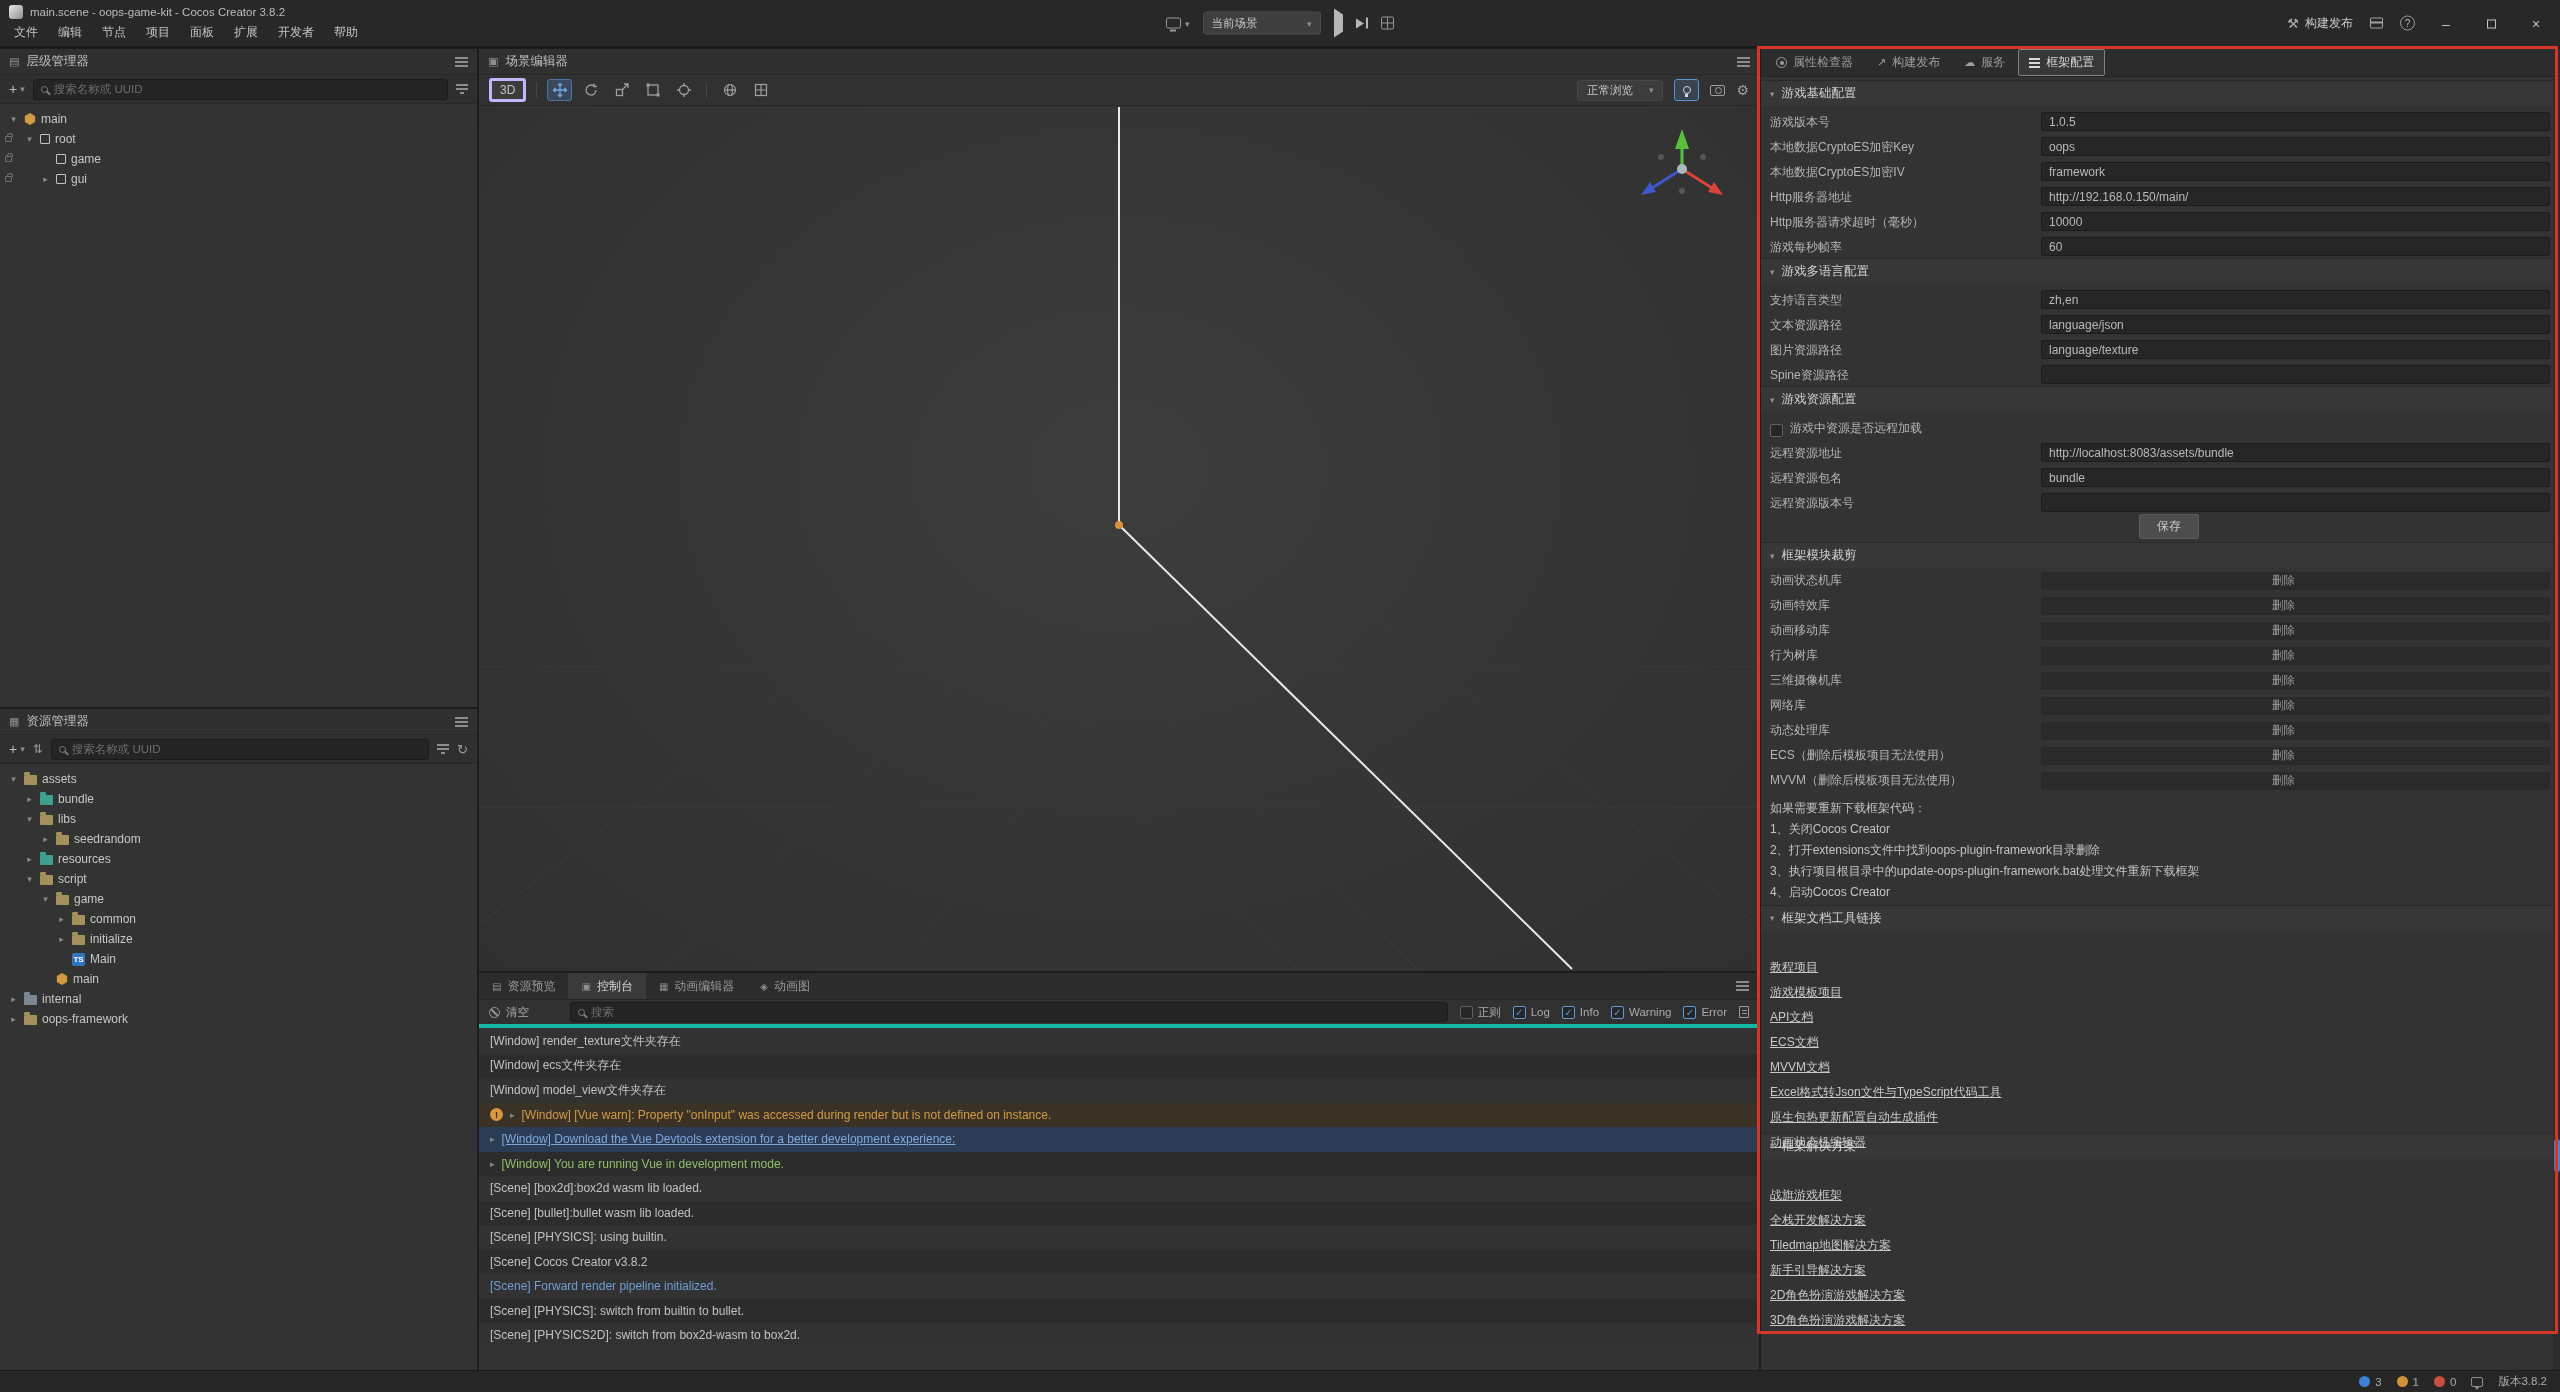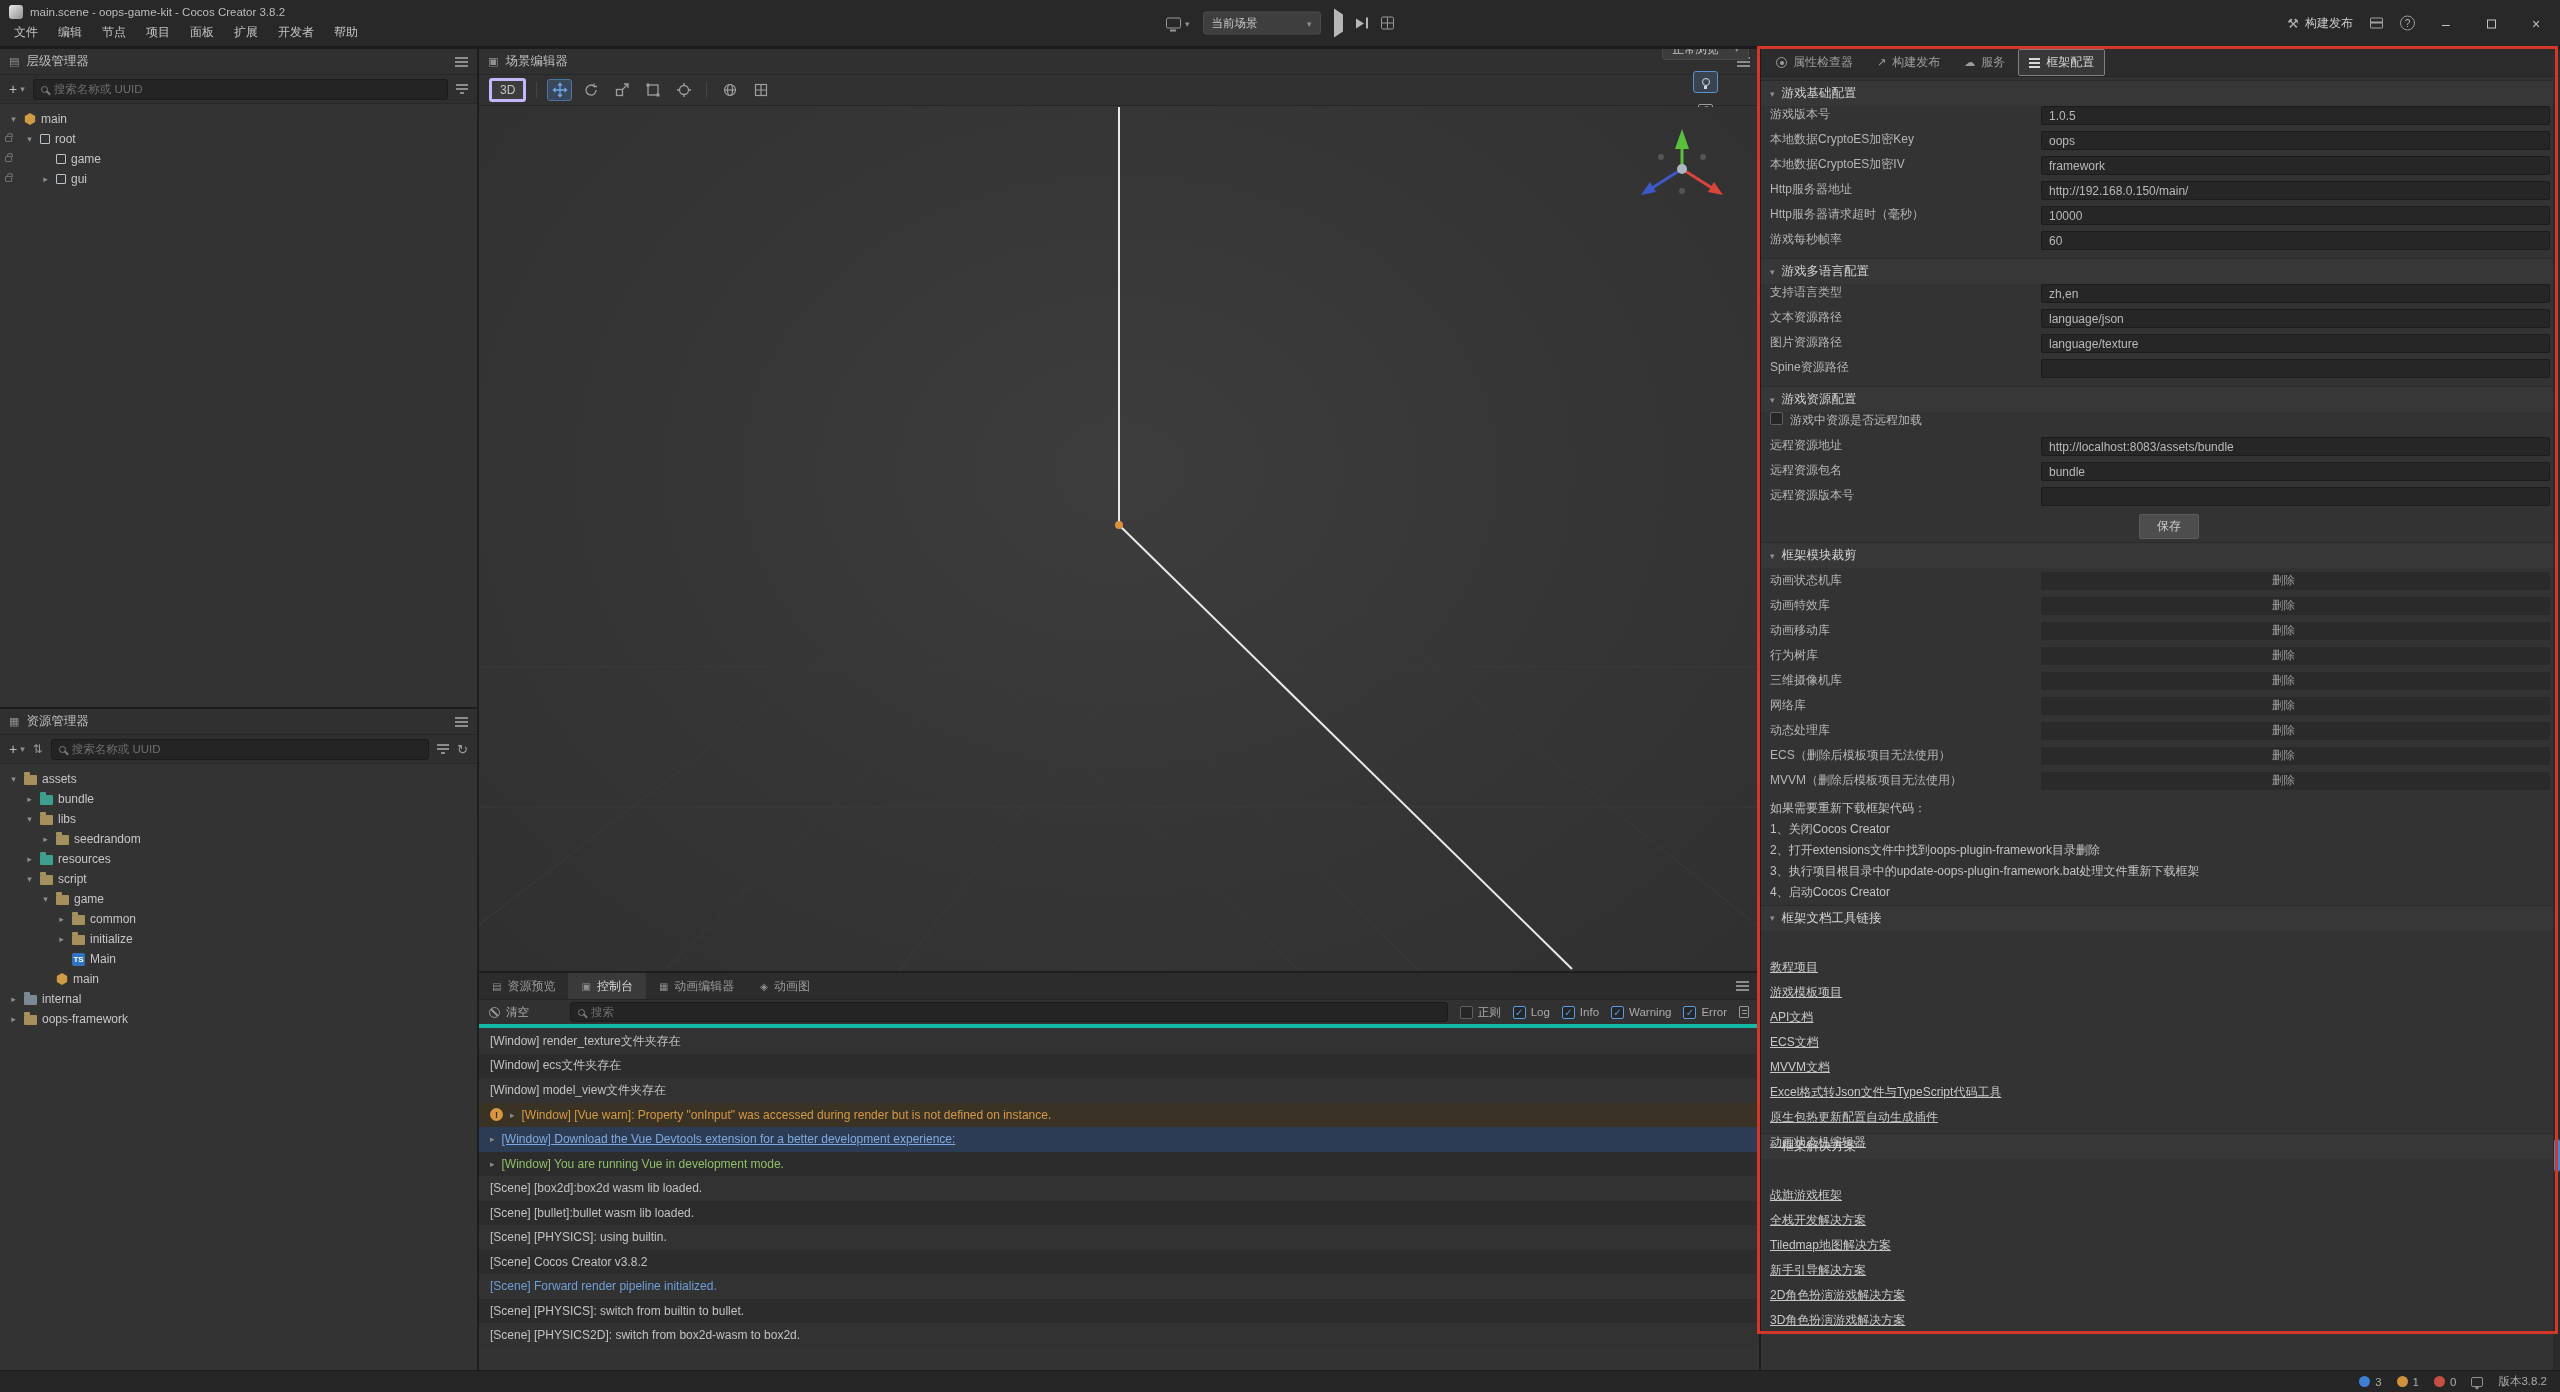--- a/index.html
+++ b/index.html
@@ -71,21 +71,21 @@
   .icon-folder.gray { background:#7c8894; }
   .icon-ts { width:13px; height:13px; flex:0 0 auto; background:#2f74c0; color:#fff; font-size:8px; font-weight:bold; display:flex; align-items:center; justify-content:center; border-radius:2px; }
 
   
   .s-toolbar { height:31px; display:flex; align-items:center; gap:6px; padding:0 10px; background:#313131; border-bottom:1px solid #262626; }
   .dim-btn { display:flex; align-items:flex-end; gap:5px; font-size:12px; color:#c5c5c5; background:#3c3c3c; border:3px solid #c4b5fd; border-radius:3px; padding:2px 8px; }
   .tool { width:25px; height:22px; display:flex; align-items:center; justify-content:center; border-radius:3px; color:#9e9e9e; cursor:pointer; }
   .tool.active { background:#39485c; color:#72a9e8; border:1px solid #4d75a4; }
   .tool svg { display:block; }
   .t-sep { width:1px; height:16px; background:#454545; margin:0 4px; }
-  .s-right { margin-left:auto; display:flex; align-items:center; gap:11px;flex-direction:column; }
+  .s-right { margin-left:auto; display:flex; align-items:center; gap:11px; }
   .view-select { display:flex; align-items:center; gap:16px; background:#3c3c3c; border:1px solid #484848; border-radius:3px; padding:2px 9px; font-size:11.5px; color:#c5c5c5; cursor:pointer; }
   .bulb-btn { width:25px; height:22px; border:1px solid #5a8fd0; background:#3a4350; border-radius:3px; display:flex; align-items:center; justify-content:center; cursor:pointer; }
   .bulb { width:8px; height:8px; border:1.5px solid #cfd8e2; border-radius:50%; position:relative; }
   .bulb::after { content:''; position:absolute; left:1.5px; bottom:-4px; width:3px; height:3px; background:#cfd8e2; }
   .cam-ico { width:15px; height:11px; border:1.5px solid #9e9e9e; border-radius:2px; position:relative; cursor:pointer; }
   .cam-ico::before { content:''; position:absolute; left:4px; top:1.5px; width:5px; height:5px; border:1.2px solid #9e9e9e; border-radius:50%; }
   .gear-ico { font-size:14px; color:#9e9e9e; cursor:pointer; }
   .viewport { position:absolute; left:0; right:0; top:58px; bottom:0; background:radial-gradient(ellipse at 50% 42%, #3d3d3d 0%, #353535 55%, #303030 100%); }
   .viewport svg { position:absolute; left:0; top:0; }
 
@@ -121,21 +121,21 @@
   .i-tabs { height:28px; display:flex; align-items:center; background:#2c2c2c; border-bottom:1px solid #242424; padding-left:3px; }
   .i-tab { display:flex; align-items:center; gap:6px; padding:4px 10px; font-size:12px; color:#9d9d9d; margin:0 1px; cursor:pointer; border:1px solid transparent; }
   .i-tab.active { border-color:#808080; background:#383838; color:#d8d8d8; border-radius:2px; }
   .ti-circle { width:11px; height:11px; border:1.5px solid currentColor; border-radius:50%; position:relative; }
   .ti-circle::after { content:''; position:absolute; inset:2.5px; background:currentColor; border-radius:50%; }
   .ti-glyph { font-size:11px; }
   .ti-bars { width:11px; height:2px; background:currentColor; box-shadow:0 -4px 0 currentColor, 0 4px 0 currentColor; }
   .i-body { position:absolute; left:0; right:0; top:29px; bottom:0; overflow:hidden; }
   .sec-h { display:flex; align-items:center; gap:7px; height:26px; padding:0 9px; color:#d2d2d2; font-size:12.5px; background:#373737; border-top:1px solid #2b2b2b; margin-top:2px; cursor:pointer; }
   .sec-h .caret { font-size:9px; }
-  .f-row { height:25px; display:flex; align-items:flex-start; padding:0 10px 0 9px; }
+  .f-row { height:25px; display:flex; align-items:flex-end; padding:0 10px 0 9px; }
   .f-label { flex:0 0 271px; font-size:12px; color:#b5b5b5; white-space:nowrap; overflow:hidden; }
   .f-input { flex:1; min-width:0; height:19px; background:#262626; border:1px solid #1c1c1c; border-radius:2px; color:#b9b9b9; font-size:12px; padding:0 7px; }
   .cbx-label { font-size:12px; color:#b5b5b5; margin-left:7px; }
   .save-row { height:28px; display:flex; align-items:center; padding-left:378px; }
   .save-btn { background:#4d4d4d; border:1px solid #5c5c5c; border-radius:2px; color:#cccccc; font-size:12px; padding:3px 17px; }
   .trim-row { height:25px; display:flex; align-items:center; padding:0 10px 0 9px; }
   .trim-strip { flex:1; height:18px; background:#2a2a2a; border-radius:2px; display:flex; align-items:center; min-width:0; }
   .trim-spacer { width:225px; flex:0 0 auto; }
   .del-btn { color:#9a9a9a; font-size:11.5px; padding:0 6px; }
   .note { font-size:12px; color:#c3c3c3; padding:2.5px 9px; line-height:1.35; white-space:nowrap; }

